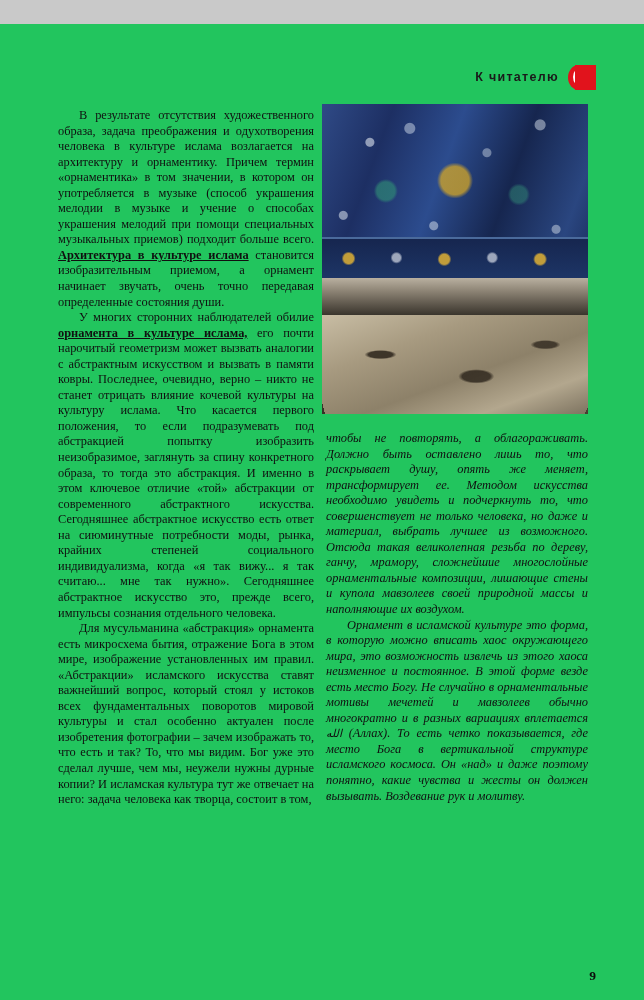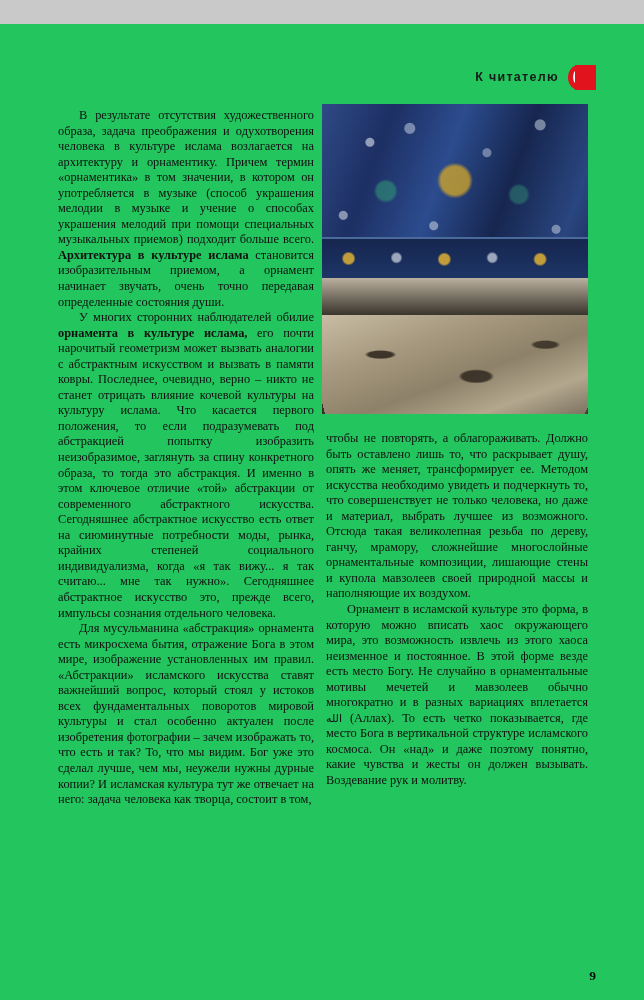--- a/index.html
+++ b/index.html
@@ -139,29 +139,29 @@
   .col {
     position: absolute;
     width: 256px;
     font-size: 12.4px;
     line-height: 15.55px;
     text-align: justify;
     color: #101010;
     hyphens: none;
   }
   .col-left  { left: 58px;  top: 84px;  width: 256px; }
-  .col-right { left: 326px; top: 407px; width: 262px; }
+  .col-right { left: 326px; top: 407px; width: 262px; font-style: italic; }
 
   .col p {
     margin: 0;
     text-indent: 21px;
   }
   .col p.cont { text-indent: 0; }
 
-  b { font-weight: bold; }
+  b { font-weight: bold; text-decoration: underline; }
 
   .arabic {
     font-family: "DejaVu Sans", sans-serif;
     font-size: 11px;
   }
 
   .page-number {
     position: absolute;
     right: 48px;
     bottom: 40px;

